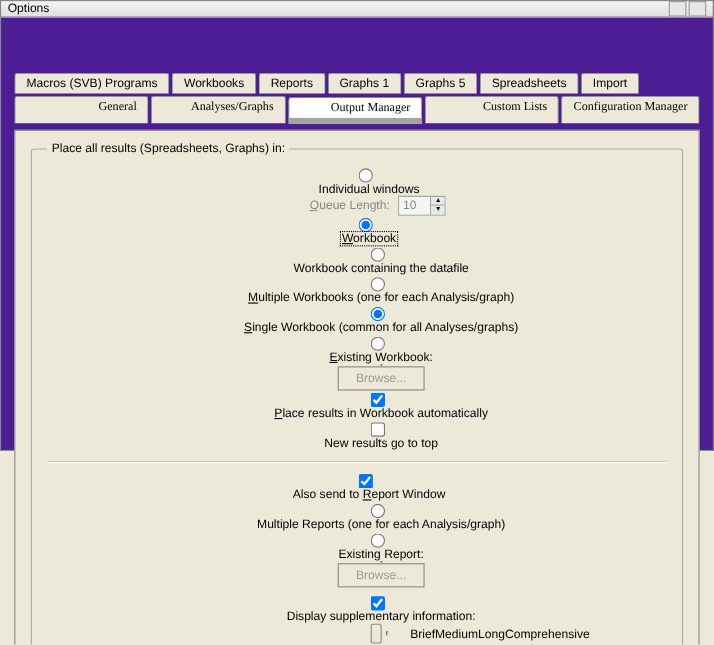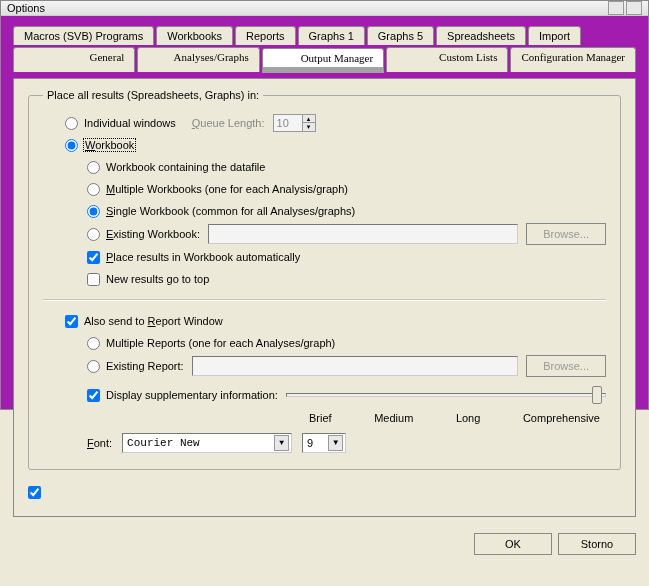--- a/index.html
+++ b/index.html
@@ -10,21 +10,21 @@
     background: #ece9d8;
     color: #000;
     width: 649px;
     height: 586px;
     overflow: hidden;
   }
   .window {
     border: 1px solid #888;
     width: 649px;
     height: 410px;
-    background: #a21caf;
+    background: #4c1d95;
     display: flex;
     flex-direction: column;
   }
   .titlebar {
     height: 22px;
     background: linear-gradient(to bottom, #f4f4f4, #e0e0e0);
     border-bottom: 1px solid #ccc;
     display: flex;
     align-items: center;
     padding: 0 6px;
@@ -38,21 +38,21 @@
     background: #e8e8e8;
     display: flex; align-items: center; justify-content: center;
     font-size: 9px; line-height: 1;
   }
   .content {
     flex: 1;
     padding: 10px 12px 10px 12px;
     display: flex;
     flex-direction: column;
   }
-  .tabrows { margin-bottom: 6px; }
+  .tabrows { margin-bottom: 6px; margin-top: 40px; }
   .tabrow {
     display: flex;
     gap: 2px;
   }
   .tab {
     border: 1px solid #888;
     border-bottom: none;
     background: #ece9d8;
     padding: 3px 10px 3px 10px;
     border-radius: 3px 3px 0 0;
@@ -78,21 +78,21 @@
     flex-direction: column;
   }
   fieldset.group {
     border: 1px solid #aaa;
     border-radius: 3px;
     margin: 0 0 10px 0;
     padding: 10px 14px 14px 14px;
     flex: 1;
   }
   legend { padding: 0 4px; font-size: 11px; }
-  .row { display: flex; align-items: center; min-height: 20px; margin: 2px 0; }
+  .row { display: flex; align-items: center; min-height: 20px; margin: 2px 0; flex-direction: column; }
   .indent1 { padding-left: 22px; }
   .indent2 { padding-left: 44px; }
   input[type=radio], input[type=checkbox] {
     margin: 0 6px 0 0;
     vertical-align: middle;
   }
   .disabled-text { color: #888; }
   .u { text-decoration: underline; }
   .queue-box {
     display: flex; align-items: center; gap: 8px; margin-left: 16px;
@@ -285,21 +285,21 @@
         </div>
 
         <hr class="hr">
 
         <div class="row indent1">
           <input type="checkbox" checked="" style="">
           <span>Also send to <span class="u">R</span>eport Window</span>
         </div>
         <div class="row indent2">
           <input type="radio" name="rpt" style="">
-          <span>Multiple Reports (one for each Analyses/graph)</span>
+          <span>Multiple Reports (one for each Analysis/graph)</span>
         </div>
         <div class="row indent2">
           <input type="radio" name="rpt" style="">
           <span>Existing Report:</span>
           <div class="textfield"></div>
           <button class="btn" disabled="">Browse...</button>
         </div>
 
         <div class="row indent2" style="margin-top:8px;">
           <input type="checkbox" checked="" style="">

